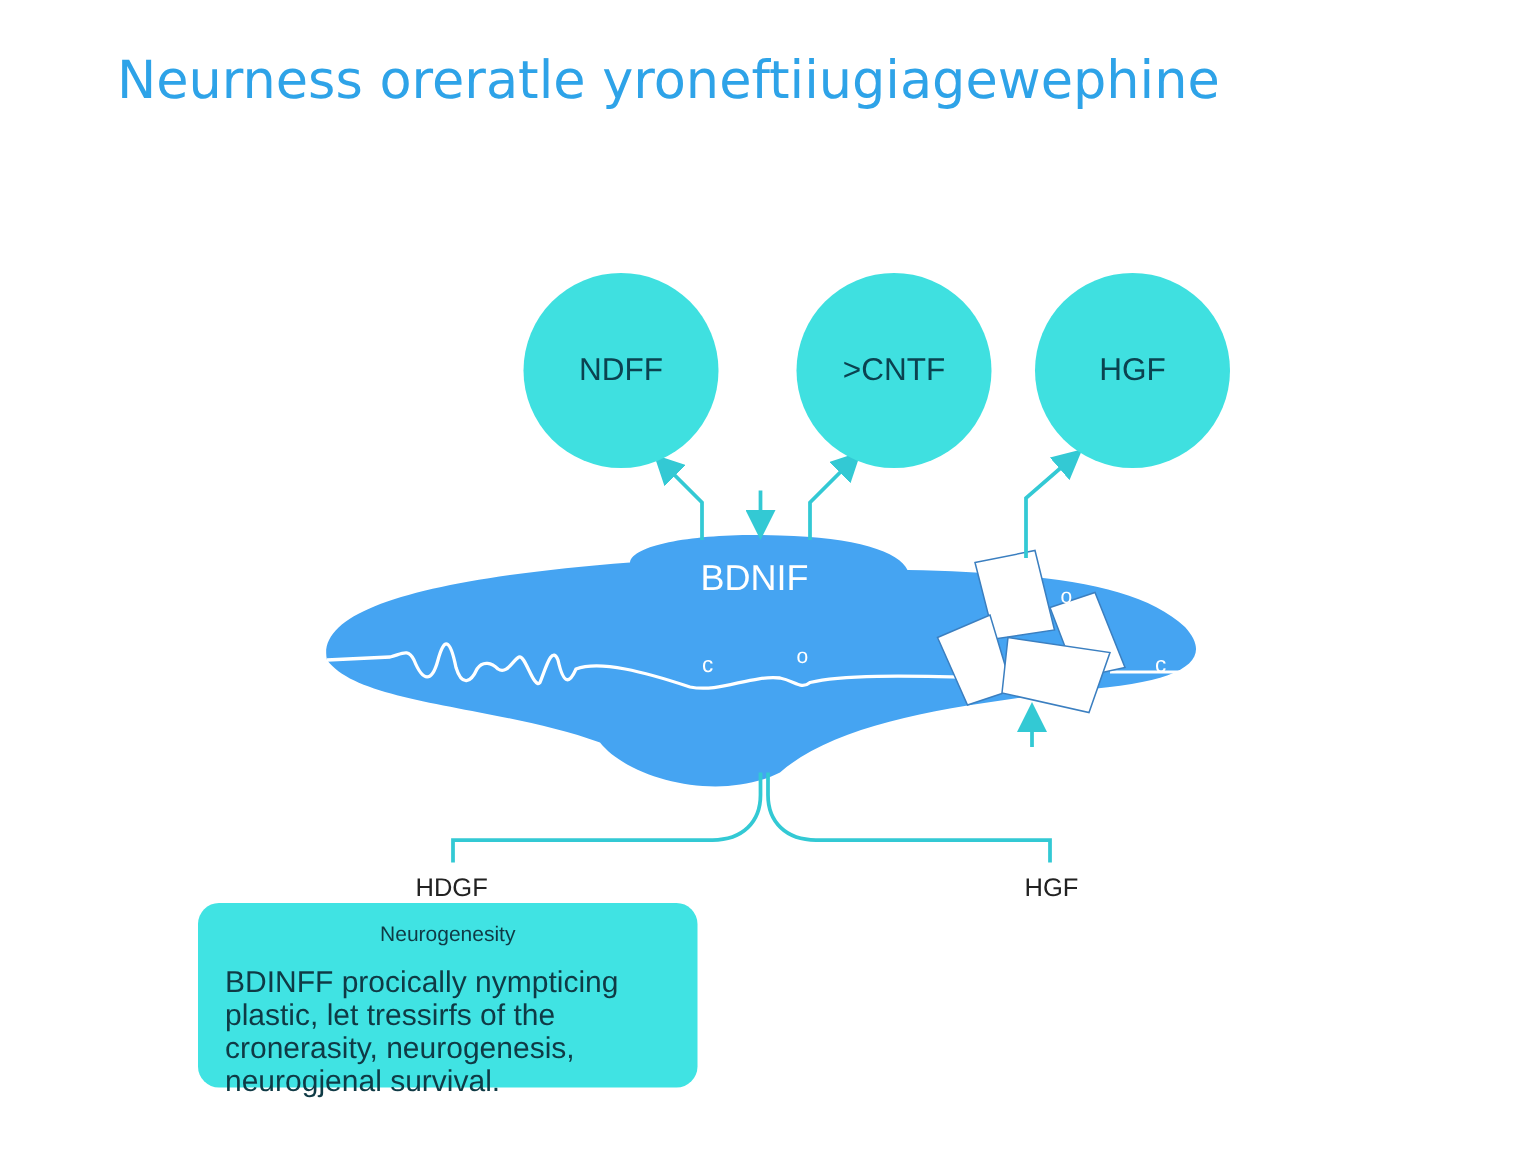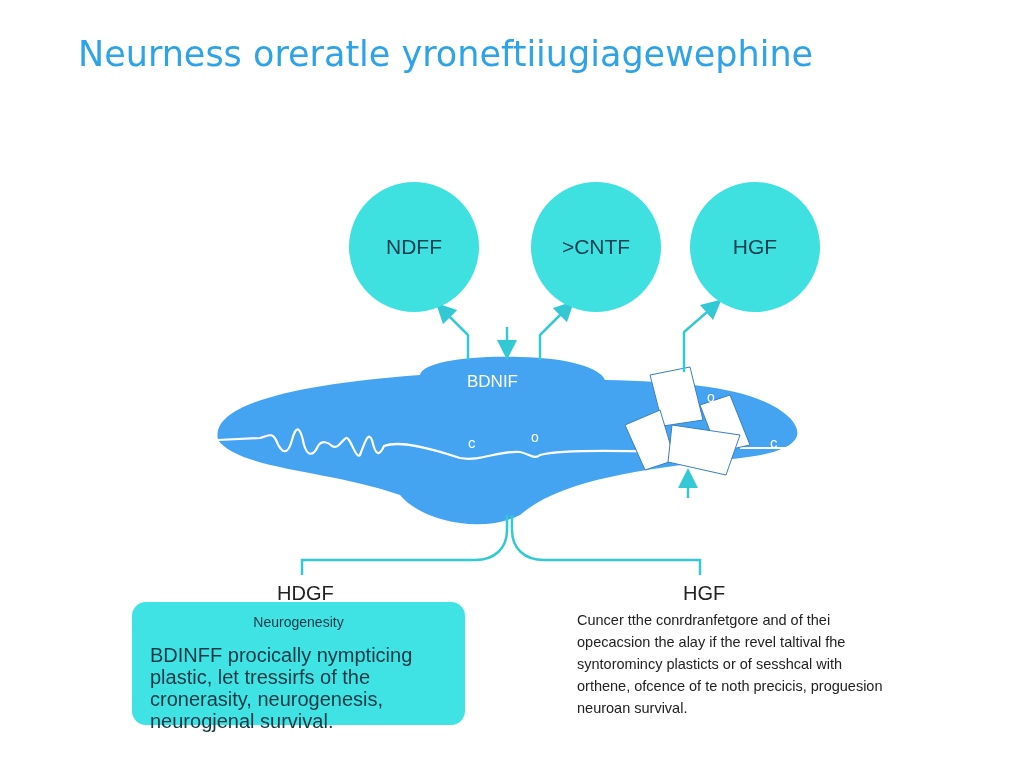--- a/index.html
+++ b/index.html
@@ -42,27 +42,27 @@
       align-items: center;
       justify-content: center;
       color: #0b4250;
       font-size: 21px;
       font-family: "Liberation Sans", sans-serif;
     }
     .blob-label {
       position: absolute;
       left: 467px;
       top: 372px;
-      font-size: 17px;
+      font-size: 24px;
       color: #ffffff;
       font-family: "Liberation Sans", sans-serif;
     }
     .branch-label {
       position: absolute;
-      font-size: 20px;
+      font-size: 17px;
       color: #222;
       font-family: "Liberation Sans", sans-serif;
     }
     .info-card {
       position: absolute;
       left: 132px;
       top: 602px;
       width: 333px;
       height: 123px;
       border-radius: 14px;
@@ -156,15 +156,14 @@
   <div class="blob-label">BDNIF</div>
 
   <div class="branch-label" style="left:277px; top:582px;">HDGF</div>
   <div class="branch-label" style="left:683px; top:582px;">HGF</div>
 
   <div class="info-card">
     <div class="card-title">Neurogenesity</div>
     <div class="card-body">BDINFF procically nympticing plastic, let tressirfs of the cronerasity, neurogenesis, neurogjenal survival.</div>
   </div>
 
-  <div class="side-text">Cuncer tthe conrdranfetgore and of thei opecacsion the alay if the revel taltival fhe syntoromincy plasticts or of sesshcal with orthene, ofcence of te noth precicis, proguesion neuroan survival.</div>
 
 </div>
 
 </body></html>

